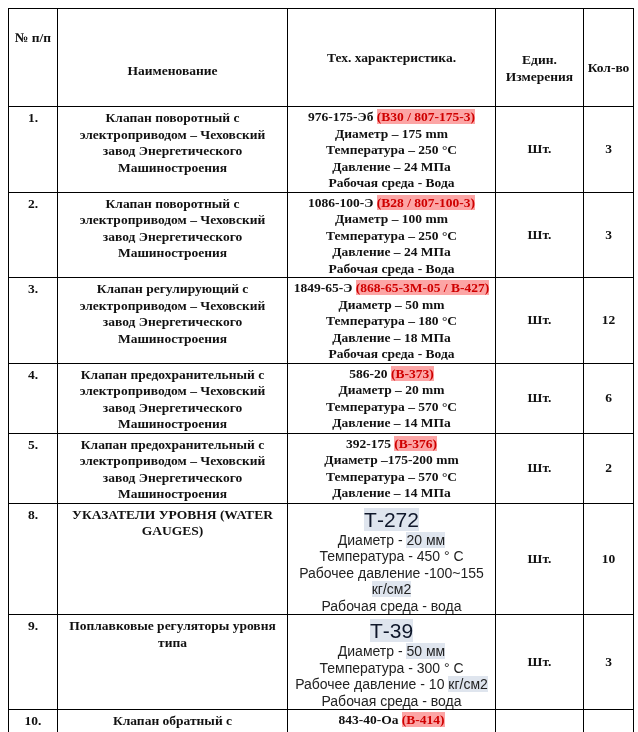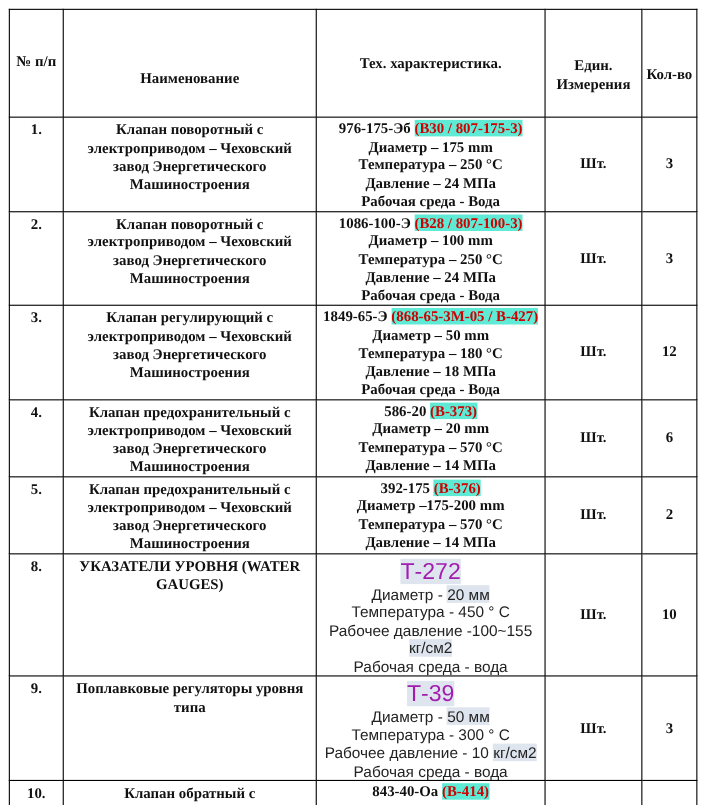--- a/index.html
+++ b/index.html
@@ -3,34 +3,34 @@
 <meta charset="utf-8">
 <style>
   html,body{margin:0;padding:0;background:#ffffff;}
   body{width:638px;height:732px;overflow:hidden;
        font-family:"Liberation Serif", serif;color:#111;}
   .page{position:absolute;left:8px;top:8px;}
   table{border-collapse:collapse;table-layout:fixed;width:625px;
         font-weight:bold;font-size:13.5px;}
   th,td{border:1.5px solid #000;padding:0;overflow:hidden;}
   th{font-weight:bold;text-align:center;vertical-align:middle;line-height:17px;}
-  th.h-num{vertical-align:top;padding-top:38px;margin-left:40px;}
+  th.h-num{vertical-align:top;padding-top:20px;margin-left:40px;}
   th.h-name{padding-top:26px;}
   th.h-unit{padding-top:20px;}
   th.h-qty{padding-top:20px;}
   td.c-num{vertical-align:top;text-align:center;padding-top:3px;}
   td.c-name{vertical-align:top;text-align:center;padding:3px 10px 0 10px;line-height:16.5px;}
   td.c-tech{vertical-align:top;text-align:center;padding:2px 5px 0 5px;line-height:16.5px;}
   td.c-unit,td.c-qty{text-align:center;vertical-align:middle;}
   .tech-line{display:block;}
   .tech-line.sans{font-family:"Liberation Sans", sans-serif;font-weight:normal;
                   font-size:14px;line-height:16.5px;color:#222;}
   .tech-line.big{font-family:"Liberation Sans", sans-serif;font-weight:normal;
-                 font-size:21px;line-height:25px;color:#a21caf;padding-top:1px;}
-  .hl-y{background:#5eead4;color:#cf0000;}
+                 font-size:21px;line-height:25px;color:#0f172a;padding-top:1px;}
+  .hl-y{background:#fca5a5;color:#cf0000;}
   .hl-b{background:#dfe5ee;}
   .sm{font-size:14px;}
 </style>
 </head>
 <body>
 
 <div class="page">
   <table>
     <colgroup>
       <col style="width:49px">

